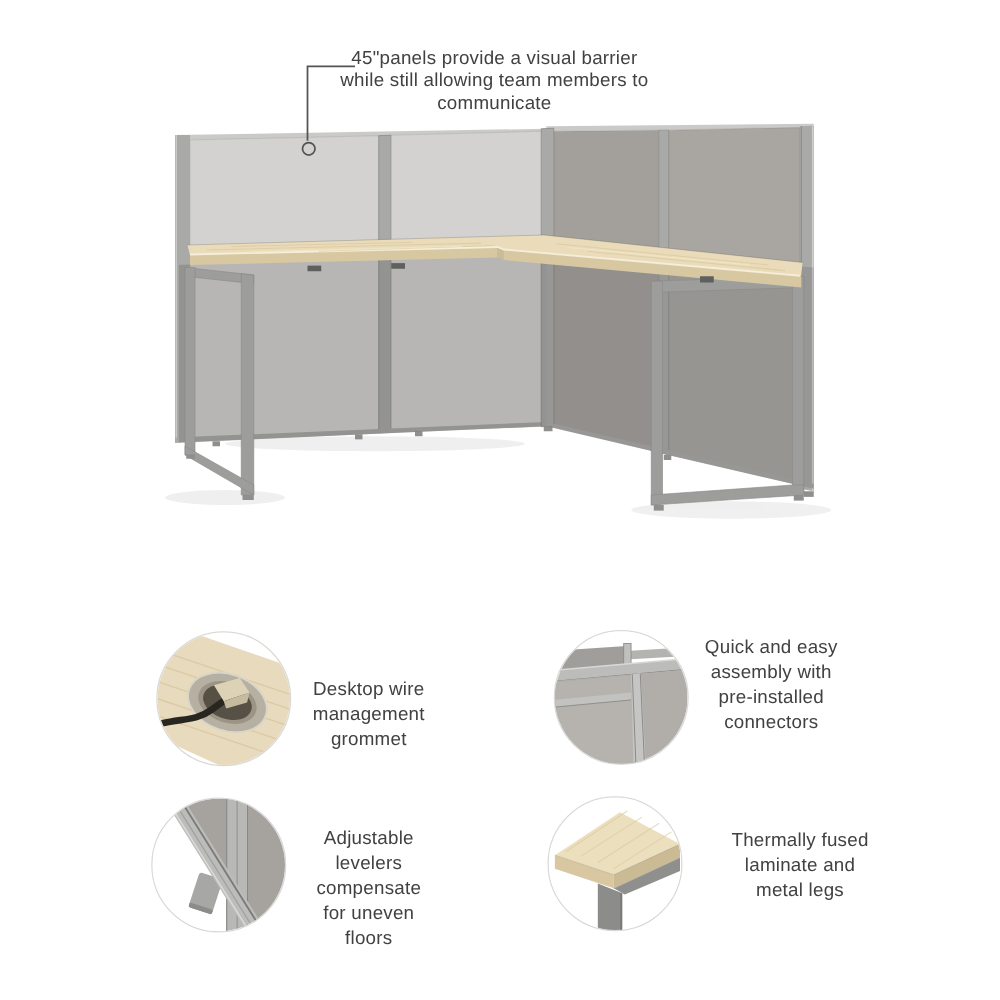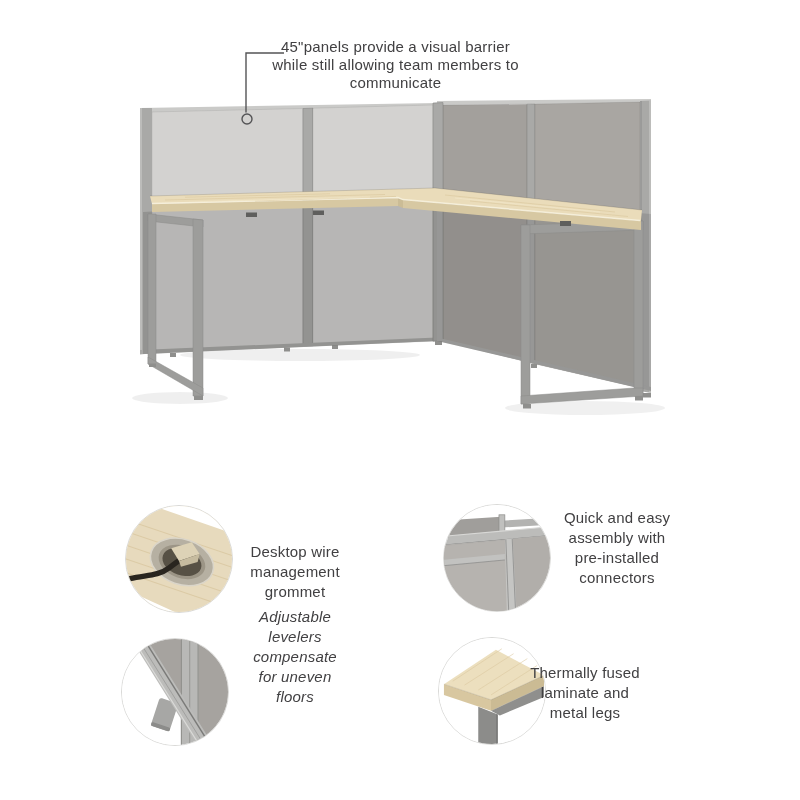--- a/index.html
+++ b/index.html
@@ -218,22 +218,22 @@
     </svg>
   </figure>
 
   <div class="co-label" style="left:215px;top:508px;width:160px;margin-top:34px;">Desktop wire
 management
 grommet</div>
   <div class="co-label" style="left:537px;top:508px;width:160px;">Quick and easy
 assembly with
 pre-installed
 connectors</div>
-  <div class="co-label" style="left:215px;top:607px;width:160px;font-style:italic;">Adjustable
+  <div class="co-label" style="left:215px;top:661px;width:160px;">Adjustable
 levelers
 compensate
 for uneven
 floors</div>
-  <div class="co-label" style="left:505px;top:663px;width:160px;">Thermally fused
+  <div class="co-label" style="left:560px;top:663px;width:160px;">Thermally fused
 laminate and
 metal legs</div>
 
 </div>
 
 </body></html>

